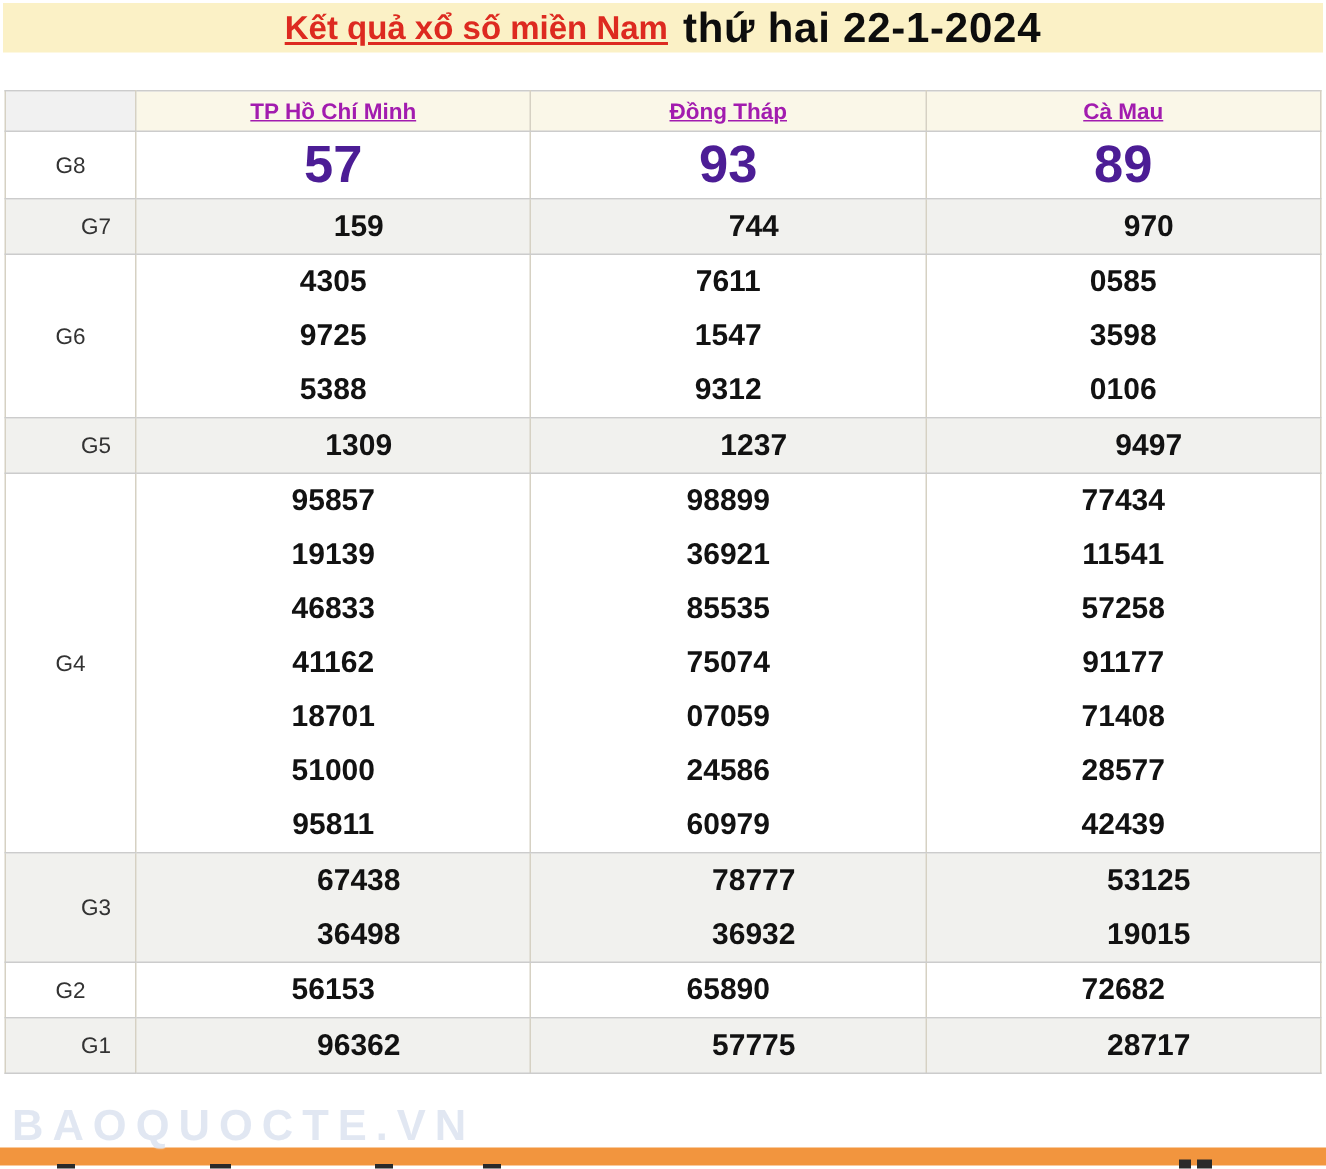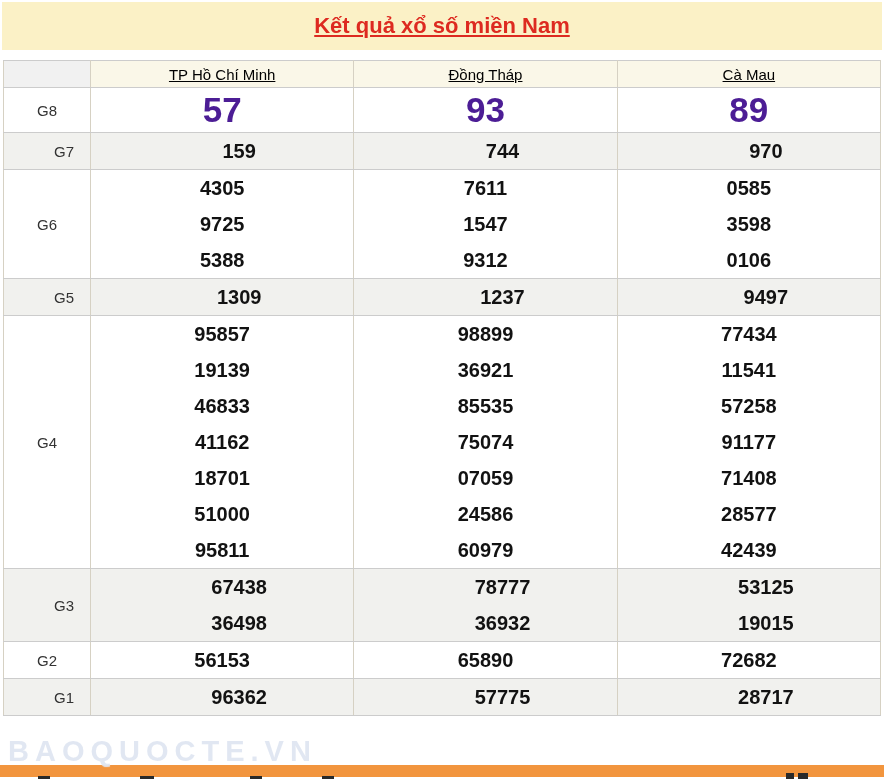--- a/index.html
+++ b/index.html
@@ -4,21 +4,21 @@
 <style>
   html, body { margin:0; padding:0; }
   body {
     width:884px; height:779px;
     background:#ffffff;
     font-family:"Liberation Sans", sans-serif;
     position:relative;
     overflow:hidden;
   }
   .title-band {
-    position:absolute; left:2px; top:2px; right:2px; height:48px;
+    position:absolute; left:2px; top:2px; right:2px; height:33px;
     background:#fbf1c6;
     display:flex; align-items:center; justify-content:center; gap:10px;
   }
   .title-link {
     color:#dd2a20; font-weight:bold; font-size:22px;
     text-decoration:underline; cursor:pointer;
   }
   .title-rest { color:#0d0d0d; font-weight:bold; font-size:28px; letter-spacing:0.5px; }
 
   table.results {
@@ -28,21 +28,21 @@
   }
   .results th, .results td {
     border:1px solid #ccc;
     border-left:1px solid #d6d1c3;
     border-right:1px solid #d6d1c3;
     text-align:center; vertical-align:middle; padding:0;
   }
   .results th { height:26px; font-size:15px; background:#faf7e8; }
   .results th.corner { background:#f1f1f1; }
   .results th a {
-    color:#000000; font-weight:normal; text-decoration:underline; cursor:pointer;
+    color:#a21caf; font-weight:bold; text-decoration:underline; cursor:pointer;
   }
   .results td.label { font-size:15px; color:#333; font-weight:normal; background:#fff; }
   .results tr.alt td, .results tr.alt td.label { background:#f1f1ee;padding-left:34px; }
   .num { font-weight:bold; font-size:20px; color:#121212; line-height:36px; }
   tr.g8 td { height:44px; }
   tr.g8 .num { font-size:35px; color:#4c1d95; line-height:44px; }
   tr.db td { height:46px; }
   tr.db .num { font-size:33px; color:#ee3b36; line-height:46px; }
   tbody tr:nth-child(2) td, tbody tr:nth-child(4) td,
   tbody tr:nth-child(7) td, tbody tr:nth-child(8) td { height:36px; }
@@ -61,20 +61,21 @@
     position:absolute; left:0; bottom:2px; width:884px; height:12px;
     background:#f2953e; z-index:4;
   }
   .mark { position:absolute; background:#2a2a2a; z-index:5; }
 </style>
 </head>
 <body>
 
 <div class="title-band">
   <a class="title-link">Kết quả xổ số miền Nam</a>
+  <span class="title-rest">thứ hai 22-1-2024</span>
 </div>
 
 <table class="results">
   <colgroup>
     <col style="width:87px">
       <col>
       <col>
       <col>
   </colgroup>
   <thead>

